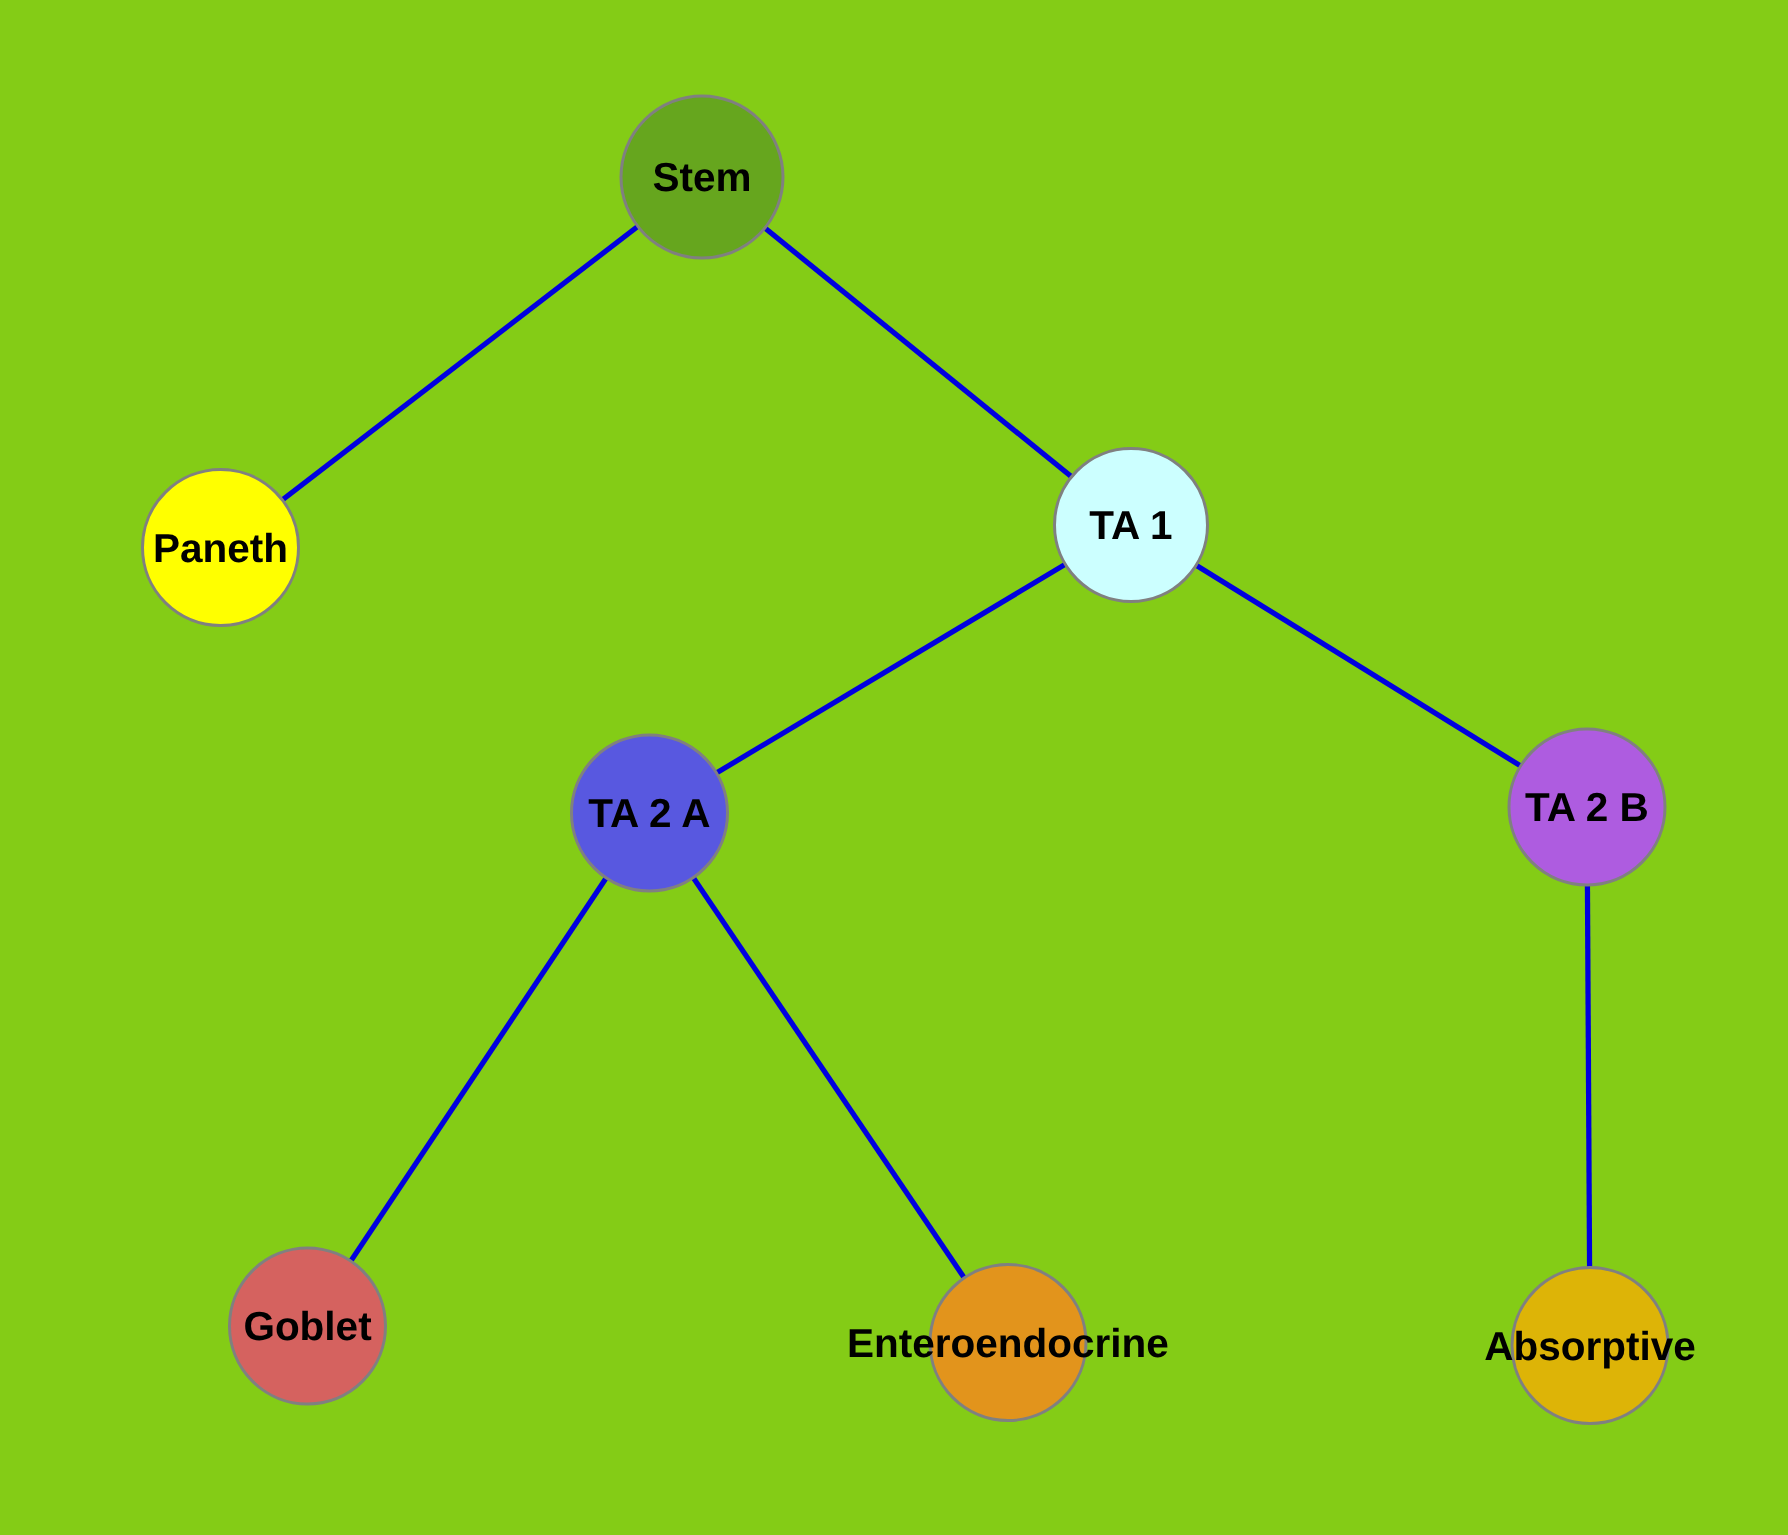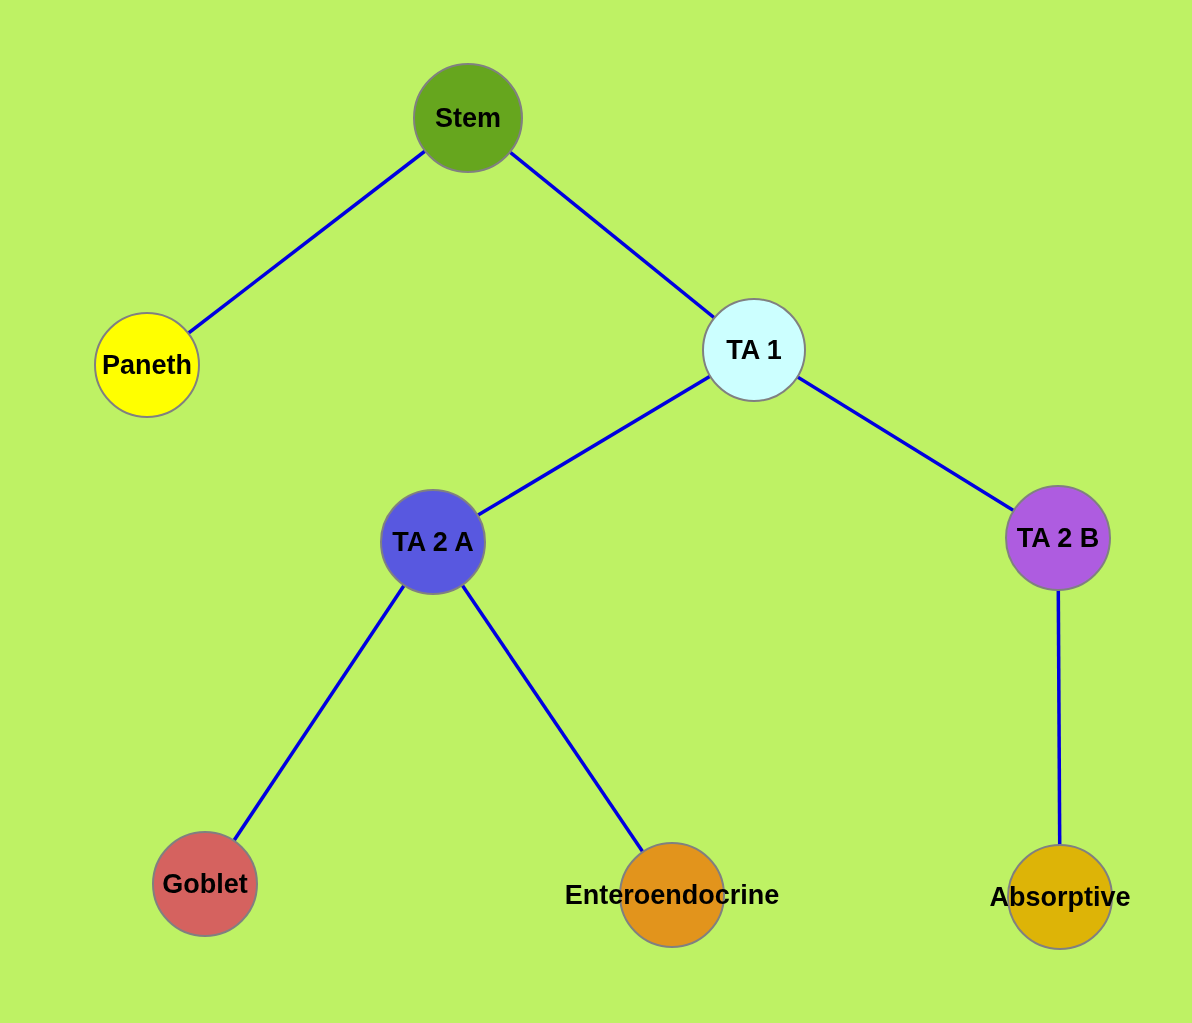--- a/index.html
+++ b/index.html
@@ -17,21 +17,21 @@
     display: block;
   }
   #graph-svg text {
     font-family: "Liberation Sans", "DejaVu Sans", sans-serif;
     font-weight: bold;
   }
 </style>
 </head>
 <body>
 
-<div id="canvas" style="background: #bef264;">
+<div id="canvas" style="background: #84cc16;">
   <svg id="graph-svg" width="1192" height="1023" viewBox="0 0 1192 1023">
       <line x1="468" y1="118" x2="147" y2="365" stroke="#0000e0" stroke-width="3.5"></line>
       <line x1="468" y1="118" x2="754" y2="350" stroke="#0000e0" stroke-width="3.5"></line>
       <line x1="754" y1="350" x2="433" y2="542" stroke="#0000e0" stroke-width="3.5"></line>
       <line x1="754" y1="350" x2="1058" y2="538" stroke="#0000e0" stroke-width="3.5"></line>
       <line x1="433" y1="542" x2="205" y2="884" stroke="#0000e0" stroke-width="3.5"></line>
       <line x1="433" y1="542" x2="672" y2="895" stroke="#0000e0" stroke-width="3.5"></line>
       <line x1="1058" y1="538" x2="1060" y2="897" stroke="#0000e0" stroke-width="3.5"></line>
       <g>
         <circle cx="468" cy="118" r="54" fill="#66a61e" stroke="#808080" stroke-width="2"></circle>

